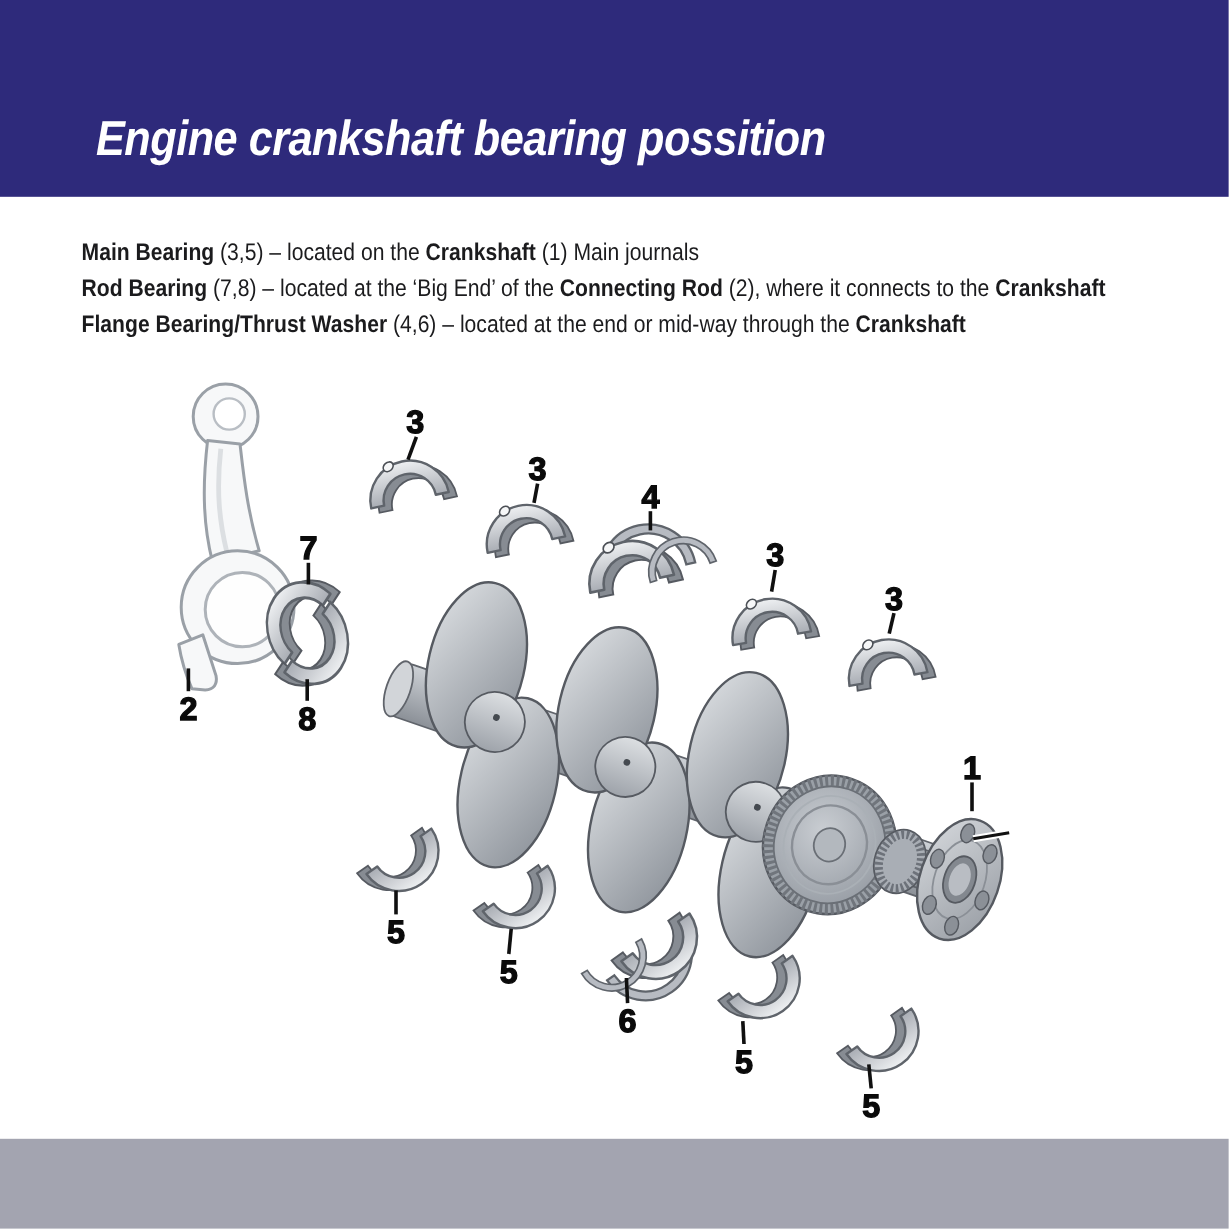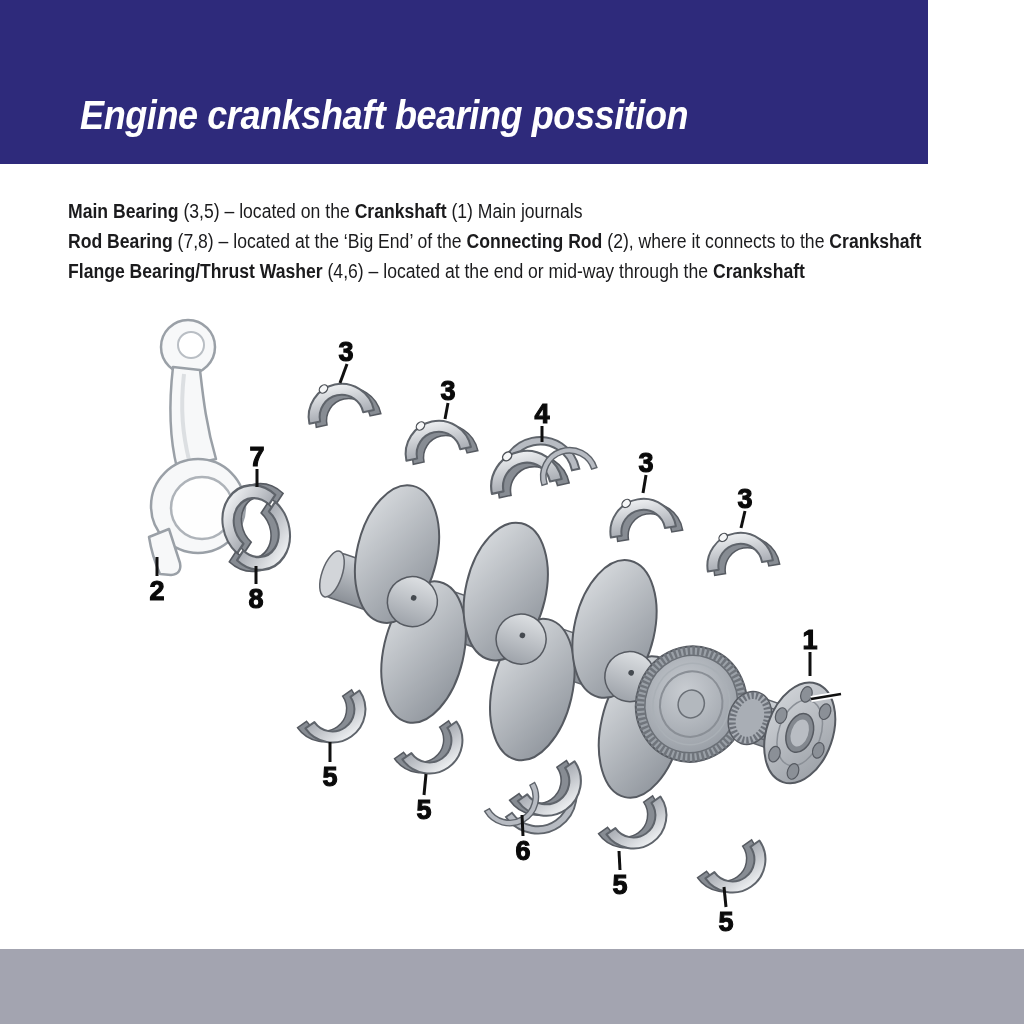--- a/index.html
+++ b/index.html
@@ -1,21 +1,21 @@
 <!DOCTYPE html>
 <html style="--header-bg: #2e2a7b; --header-text: #ffffff; --footer-bg: #a3a4b0; --body-text: #1b1b1d;"><head>
 <meta charset="utf-8">
 <style>
   html,body{margin:0;padding:0;}
   body{
     width:1024px;height:1024px;position:relative;overflow:hidden;
     background:#ffffff;font-family:"Liberation Sans",sans-serif;
   }
   .header{
-    position:absolute;top:0;left:0;width:928px;height:164px;
+    position:absolute;top:0;left:0;width:1024px;height:164px;
     background:var(--header-bg,#2e2a7b);
   }
   .header h1{
     position:absolute;left:80px;top:95px;margin:0;
     font-size:41px;line-height:1;font-weight:bold;font-style:italic;
     color:var(--header-text,#ffffff);
     transform:scaleX(.88);transform-origin:0 0;white-space:nowrap;
     letter-spacing:-0.5px;
   }
   .desc{

